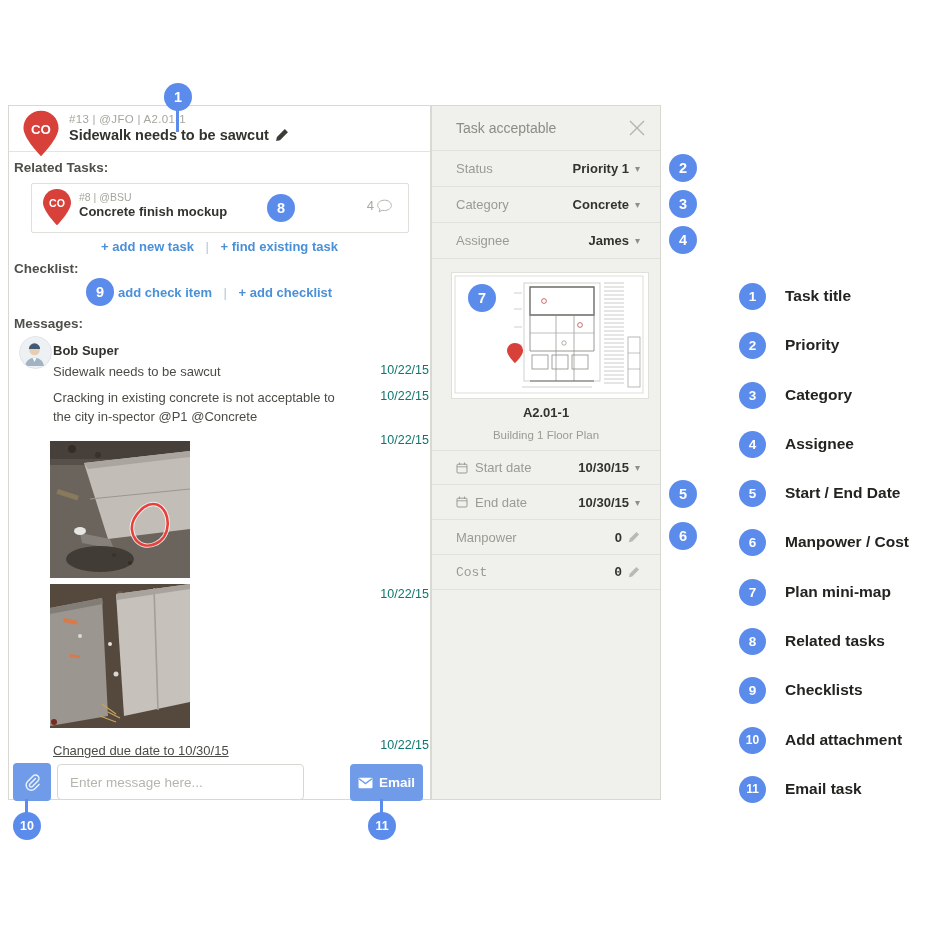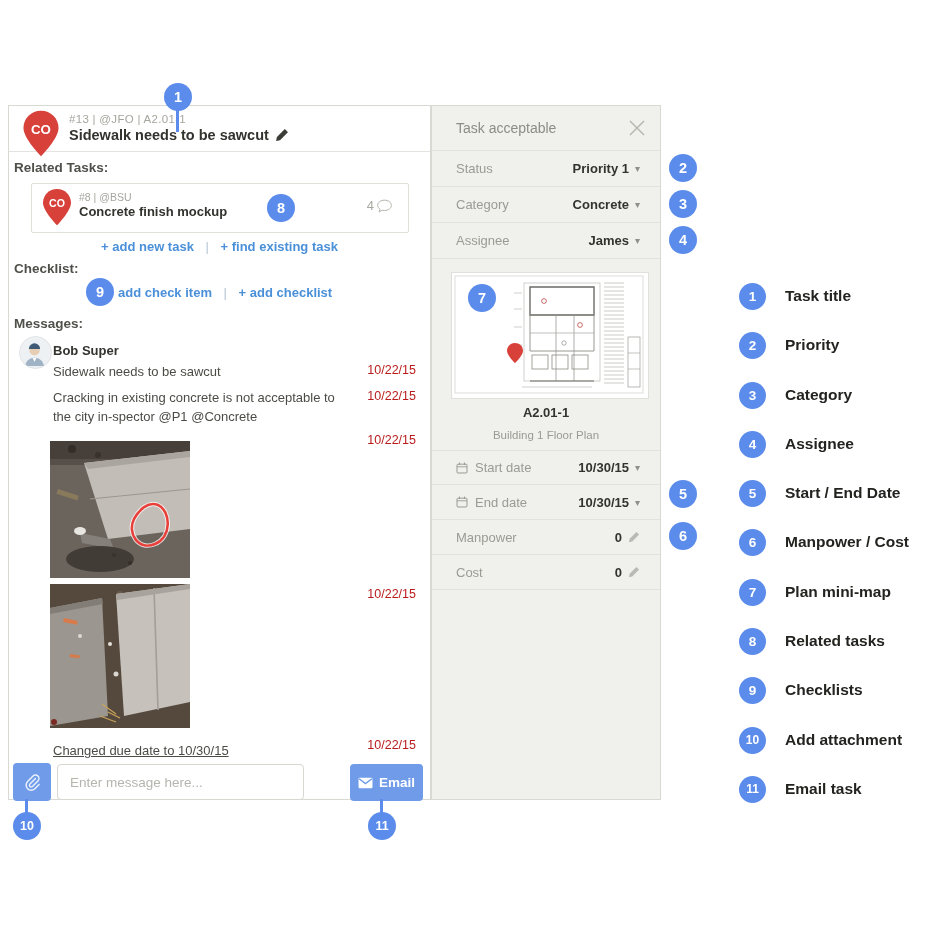--- a/index.html
+++ b/index.html
@@ -32,21 +32,21 @@
   .link-row{position:absolute;width:100%;text-align:center;font-size:13px;font-weight:600;}
   .links-tasks{top:133px;}
   .links-check{top:179px;}
   .blue-link{color:#4a90d9;cursor:pointer;}
   .link-sep{color:#b6c4d6;margin:0 8px;font-weight:400;}
 
   .avatar{position:absolute;left:10px;top:230px;width:31px;height:31px;border-radius:50%;
           background:#eef1f4;border:1px solid #e0e3e6;overflow:hidden;}
   .msg-author{position:absolute;left:44px;top:237px;font-size:13px;font-weight:700;color:#33332e;}
   .msg-text{position:absolute;left:44px;font-size:13px;color:#4c4c46;line-height:1.45;}
-  .msg-date{position:absolute;right:14px;font-size:12.5px;color:#b91c1c;}
+  .msg-date{position:absolute;right:1px;font-size:12.5px;color:#0f766e;}
   .m1{top:257px;} .d1{top:257px;}
   .m2{top:283px;width:300px;} .d2{top:283px;}
   .d3{top:327px;} .d4{top:481px;} 
   .m5{top:636px;text-decoration:underline;} .d5{top:632px;}
 
   .photo{position:absolute;left:41px;width:140px;border:0;display:block;}
   .photo1{top:335px;height:137px;}
   .photo2{top:478px;height:144px;}
 
   .composer-attach{position:absolute;left:4px;top:657px;width:38px;height:38px;border-radius:4px;
@@ -341,21 +341,21 @@
     </div>
     <div class="ap-row" style="height:35px;">
       <span class="ap-label">Manpower</span>
       <span class="ap-value">
         <span>0</span>
         <svg class="edit-pencil" width="12" height="12" viewBox="0 0 16 16">
           <path d="M11.2 1.2l3.6 3.6-9.1 9.1-4.5 1 1-4.6z" fill="#8f8f88"></path>
         </svg>
       </span>
     </div>
-    <div class="ap-row" style="height:35px;">
+    <div class="ap-row" style="height:35px;font-family:Liberation Mono, monospace;">
       <span class="ap-label">Cost</span>
       <span class="ap-value">
         <span>0</span>
         <svg class="edit-pencil" width="12" height="12" viewBox="0 0 16 16">
           <path d="M11.2 1.2l3.6 3.6-9.1 9.1-4.5 1 1-4.6z" fill="#8f8f88"></path>
         </svg>
       </span>
     </div>
   </aside>
 

